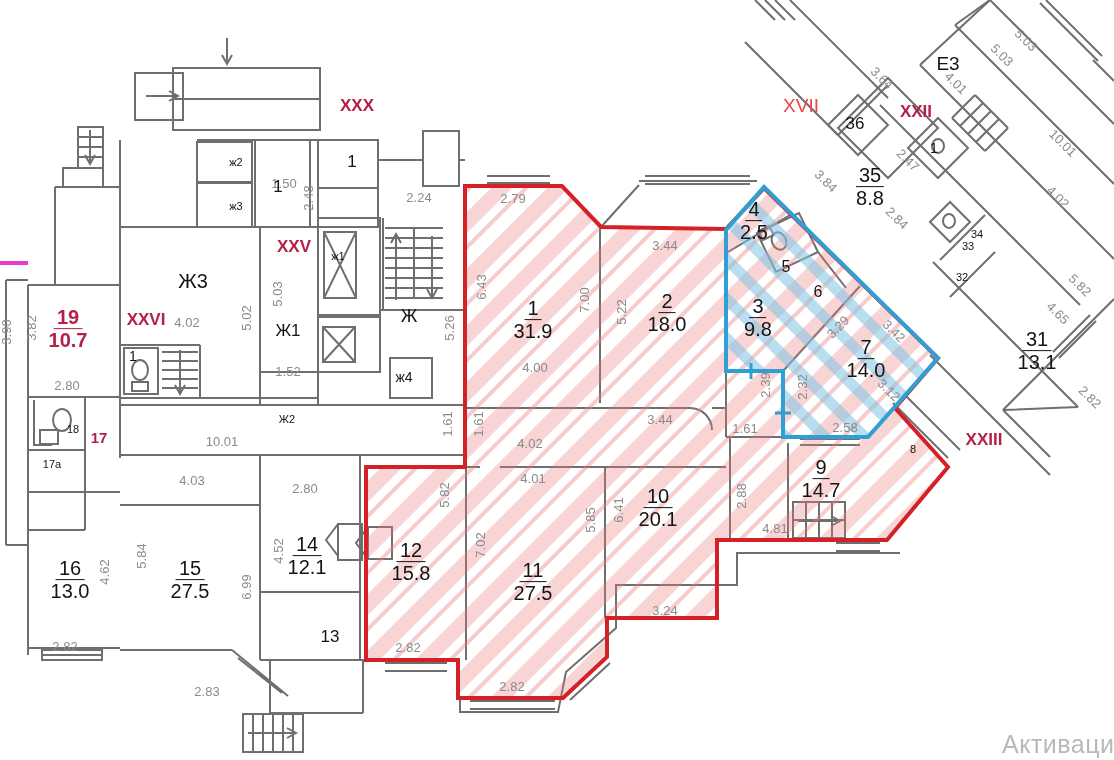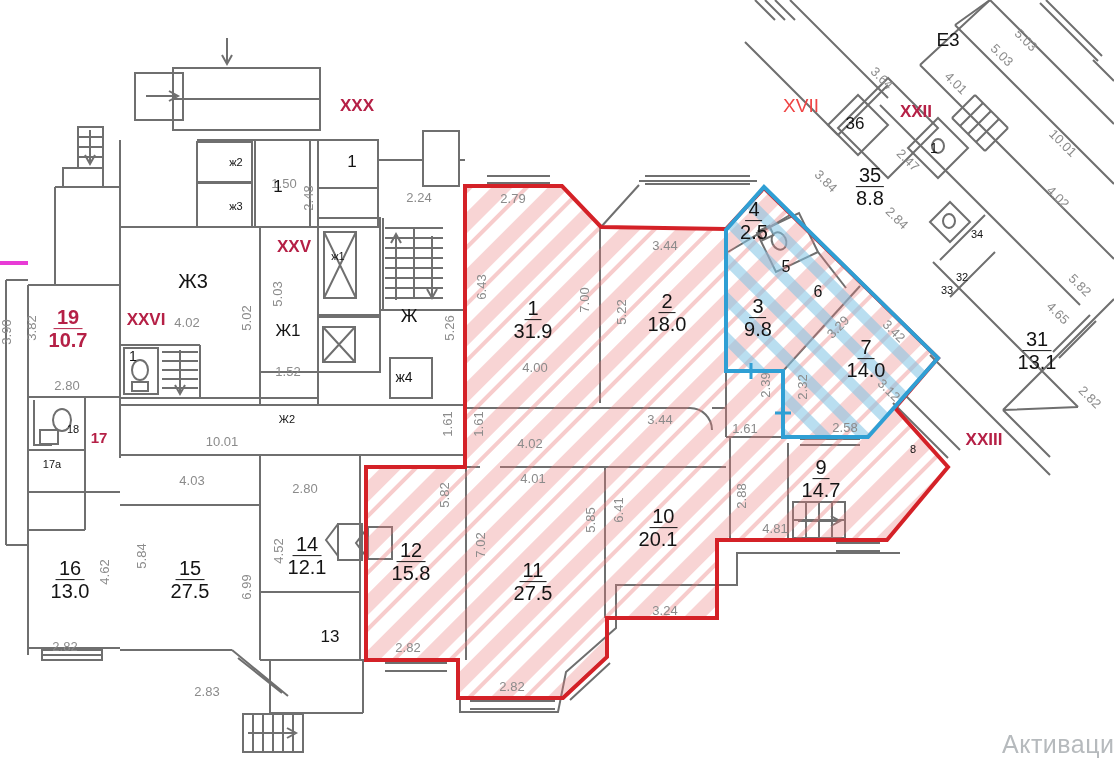--- a/index.html
+++ b/index.html
@@ -265,44 +265,44 @@
     <span class="lbl name" style="font-size: 20px; left: 193px; top: 281px; transform: translate(-50%, -50%);">Ж3</span>
     <span class="lbl name" style="left: 338px; top: 256px; transform: translate(-50%, -50%);">ж1</span>
     <span class="lbl name" style="font-size: 17px; left: 288px; top: 331px; transform: translate(-50%, -50%);">Ж1</span>
     <span class="lbl name" style="font-size: 18px; left: 409px; top: 316px; transform: translate(-50%, -50%);">Ж</span>
     <span class="lbl name" style="font-size: 14px; left: 404px; top: 377px; transform: translate(-50%, -50%);">ж4</span>
     <span class="lbl name" style="font-size: 14px; left: 133px; top: 356px; transform: translate(-50%, -50%);">1</span>
     <span class="lbl name" style="left: 287px; top: 419px; transform: translate(-50%, -50%);">Ж2</span>
     <span class="lbl name" style="left: 52px; top: 464px; transform: translate(-50%, -50%);">17а</span>
     <span class="lbl name" style="font-size: 11px; left: 73px; top: 429px; transform: translate(-50%, -50%);">18</span>
     <span class="lbl name" style="font-size: 17px; left: 330px; top: 637px; transform: translate(-50%, -50%);">13</span>
-    <span class="lbl name" style="font-size: 19px; left: 948px; top: 40px; transform: translate(-50%, -50%);">E3</span>
+    <span class="lbl name" style="font-size: 19px; left: 948px; top: 64px; transform: translate(-50%, -50%);">E3</span>
     <span class="lbl name" style="font-size: 17px; left: 855px; top: 124px; transform: translate(-50%, -50%);">36</span>
     <span class="lbl name" style="font-size: 14px; left: 934px; top: 148px; transform: translate(-50%, -50%);">1</span>
-    <span class="lbl name" style="font-size: 11px; left: 947px; top: 246px; transform: translate(-50%, -50%); margin-top: 44px;">33</span>
+    <span class="lbl name" style="font-size: 11px; left: 968px; top: 246px; transform: translate(-50%, -50%);">33</span>
     <span class="lbl name" style="left: 977px; top: 234px; transform: translate(-50%, -50%);">34</span>
     <span class="lbl name" style="left: 962px; top: 277px; transform: translate(-50%, -50%);">32</span>
     <span class="lbl name" style="left: 913px; top: 449px; transform: translate(-50%, -50%);">8</span>
     <span class="lbl name" style="font-size: 16px; left: 786px; top: 267px; transform: translate(-50%, -50%);">5</span>
     <span class="lbl name" style="font-size: 16px; left: 818px; top: 292px; transform: translate(-50%, -50%);">6</span>
     <span class="lbl graybig" style="left: 801px; top: 106px; transform: translate(-50%, -50%);">XVII</span>
     <span class="lbl crim" style="left: 357px; top: 106px; transform: translate(-50%, -50%);">XXX</span>
     <span class="lbl crim" style="left: 294px; top: 247px; transform: translate(-50%, -50%);">XXV</span>
     <span class="lbl crim" style="left: 146px; top: 320px; transform: translate(-50%, -50%);">XXVI</span>
     <span class="lbl crim" style="left: 916px; top: 112px; transform: translate(-50%, -50%);">XXII</span>
     <span class="lbl crim" style="left: 984px; top: 440px; transform: translate(-50%, -50%);">XXIII</span>
     <span class="lbl crim" style="font-size: 15px; left: 99px; top: 437px; transform: translate(-50%, -50%);">17</span>
     <div class="frac crim-f" style="left: 68px; top: 329px; transform: translate(-50%, -50%);"><span class="num">19</span><div>10.7</div></div>
     <div class="frac" style="left: 70px; top: 580px; transform: translate(-50%, -50%);"><span class="num">16</span><div>13.0</div></div>
     <div class="frac" style="left: 190px; top: 580px; transform: translate(-50%, -50%);"><span class="num">15</span><div>27.5</div></div>
     <div class="frac" style="left: 307px; top: 556px; transform: translate(-50%, -50%);"><span class="num">14</span><div>12.1</div></div>
     <div class="frac" style="left: 533px; top: 320px; transform: translate(-50%, -50%);"><span class="num">1</span><div>31.9</div></div>
     <div class="frac" style="left: 667px; top: 313px; transform: translate(-50%, -50%);"><span class="num">2</span><div>18.0</div></div>
     <div class="frac" style="left: 411px; top: 562px; transform: translate(-50%, -50%);"><span class="num">12</span><div>15.8</div></div>
     <div class="frac" style="left: 533px; top: 582px; transform: translate(-50%, -50%);"><span class="num">11</span><div>27.5</div></div>
-    <div class="frac" style="left: 658px; top: 528px; transform: translate(-50%, -50%); text-align: right;"><span class="num">10</span><div>20.1</div></div>
+    <div class="frac" style="left: 658px; top: 508px; transform: translate(-50%, -50%);"><span class="num">10</span><div>20.1</div></div>
     <div class="frac" style="left: 821px; top: 479px; transform: translate(-50%, -50%);"><span class="num">9</span><div>14.7</div></div>
     <div class="frac" style="left: 758px; top: 318px; transform: translate(-50%, -50%);"><span class="num">3</span><div>9.8</div></div>
     <div class="frac" style="left: 754px; top: 221px; transform: translate(-50%, -50%);"><span class="num">4</span><div>2.5</div></div>
     <div class="frac" style="left: 866px; top: 359px; transform: translate(-50%, -50%);"><span class="num">7</span><div>14.0</div></div>
     <div class="frac" style="left: 870px; top: 187px; transform: translate(-50%, -50%);"><span class="num">35</span><div>8.8</div></div>
     <div class="frac" style="left: 1037px; top: 351px; transform: translate(-50%, -50%);"><span class="num">31</span><div>13.1</div></div>
   </div>
 
 </body></html>

